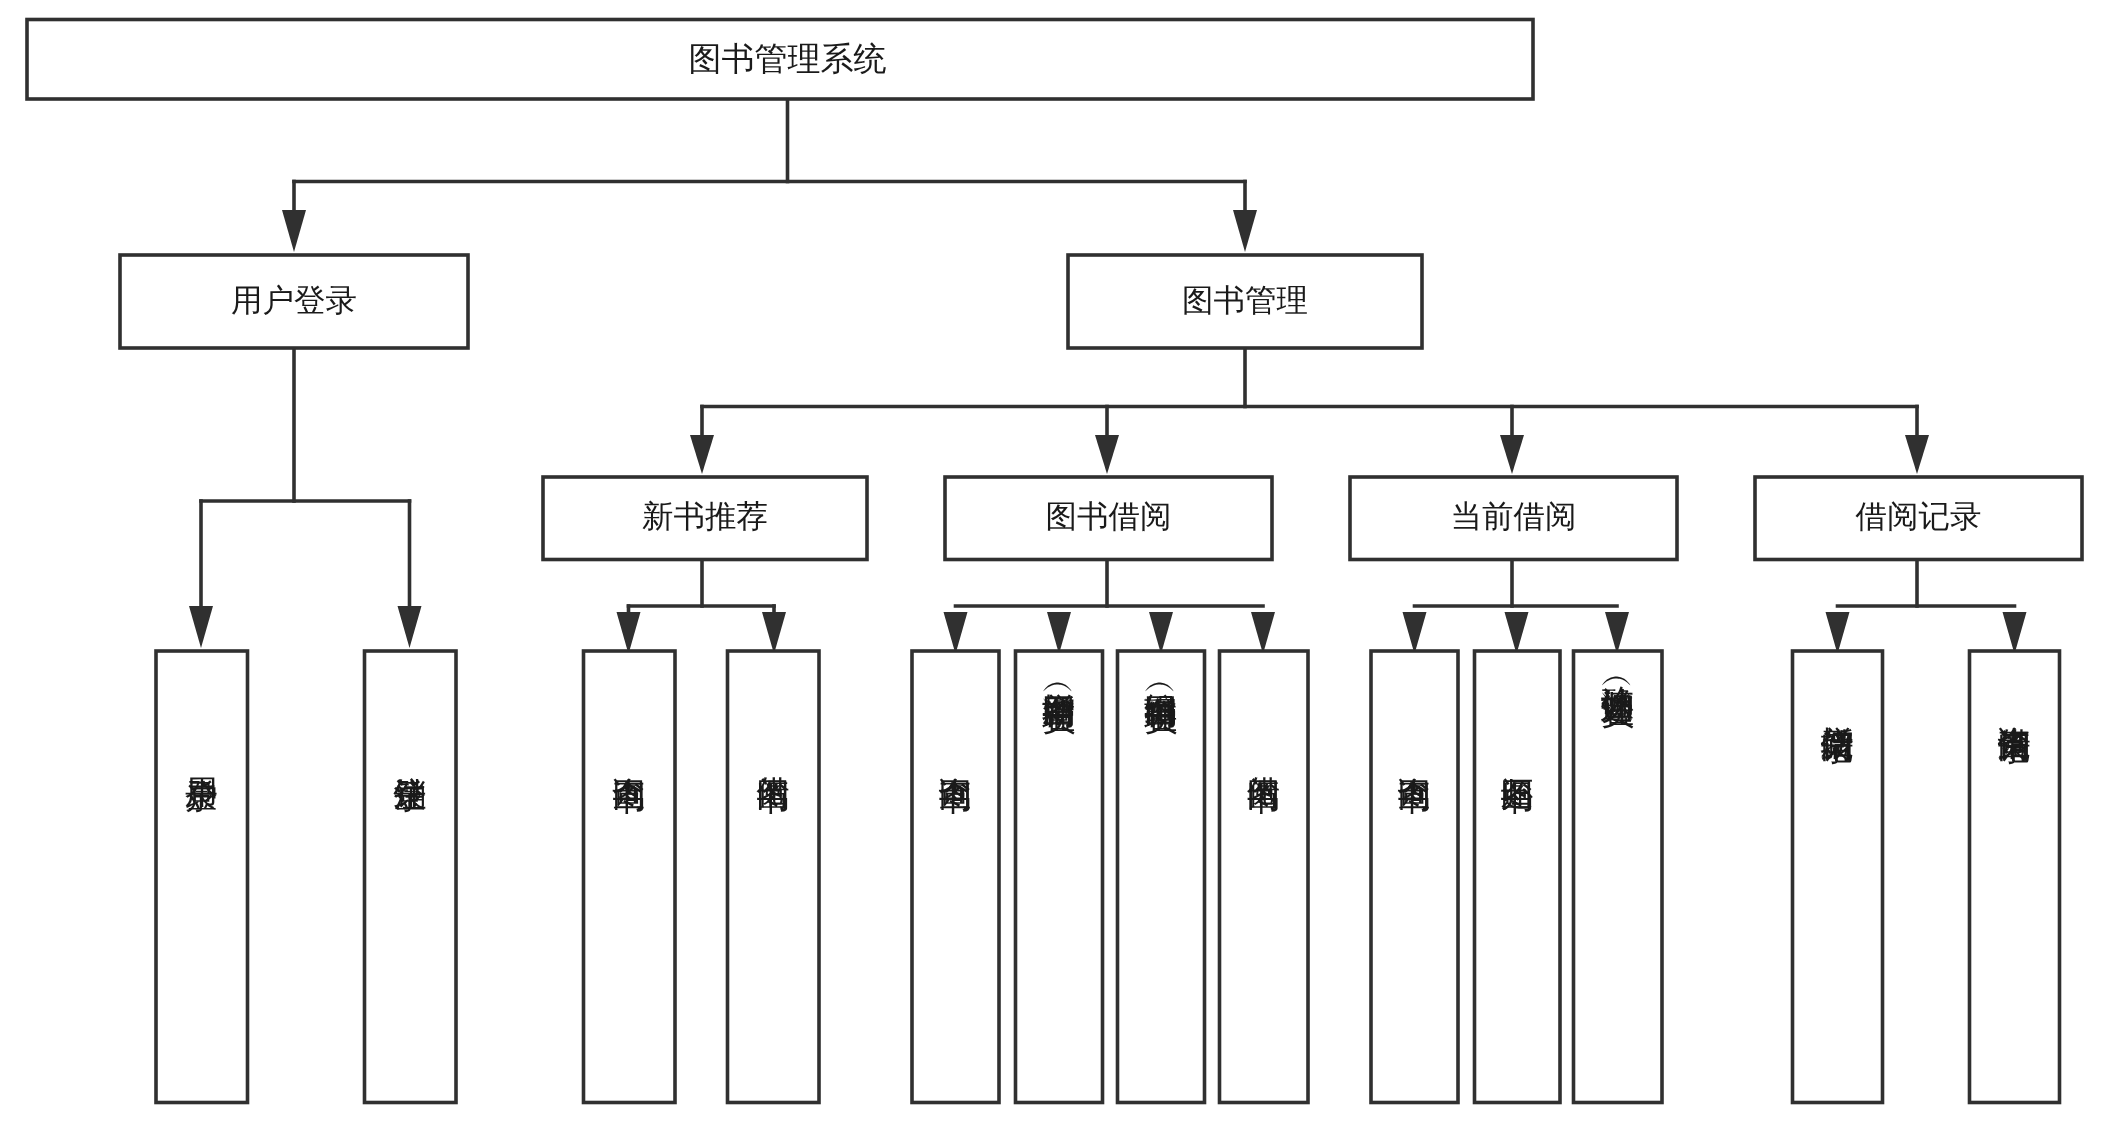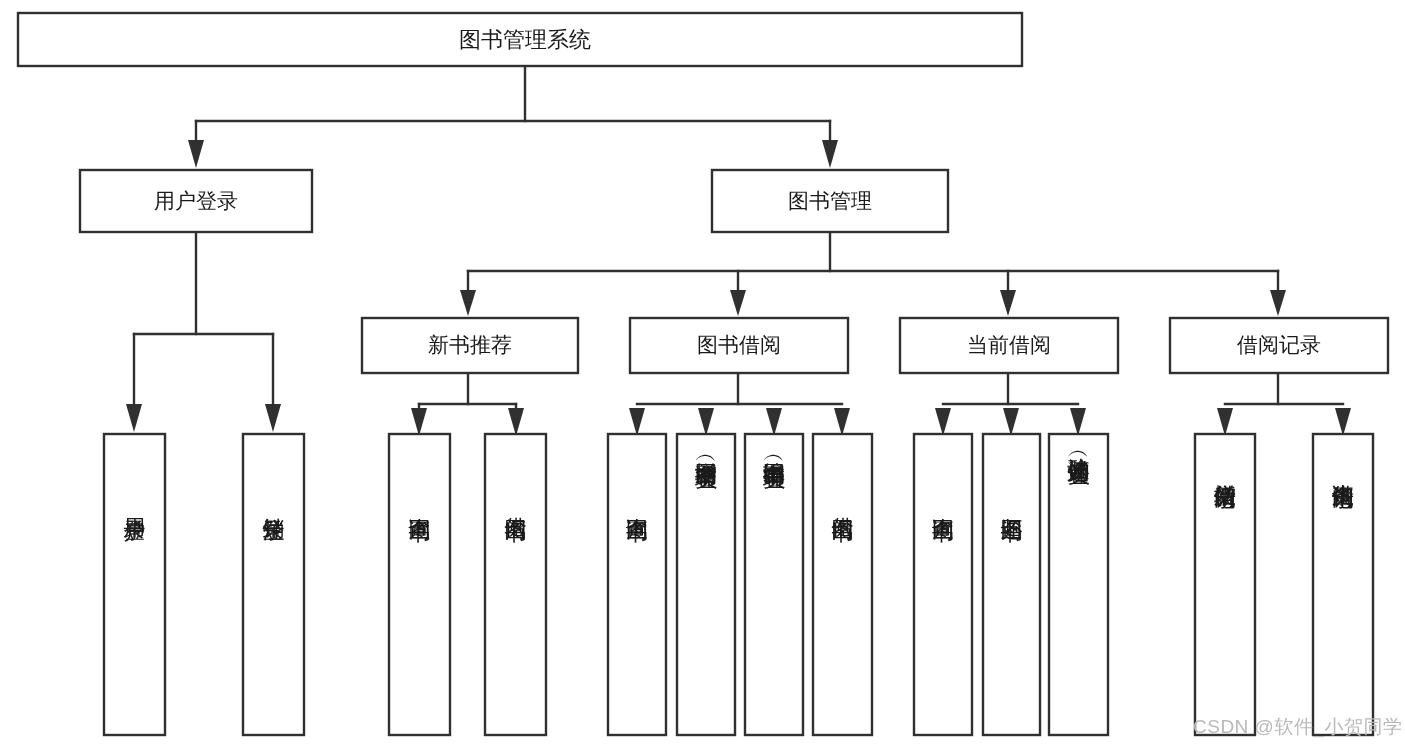--- a/index.html
+++ b/index.html
@@ -232,15 +232,14 @@
     <span class="leaf-label">确认归还（管理员）</span>
   </div>
 
   <div class="leaf-label-wrap" style="left:1195px; top:466px; width:60px; height:264px;">
     <span class="leaf-label">新增借阅记录</span>
   </div>
   <div class="leaf-label-wrap" style="left:1313px; top:466px; width:60px; height:264px;">
     <span class="leaf-label">查询借阅记录</span>
   </div>
 
-  <div class="watermark" style="left:1193px; top:714px;">CSDN @软件_小贺同学</div>
 
 </div>
 
 </body></html>

